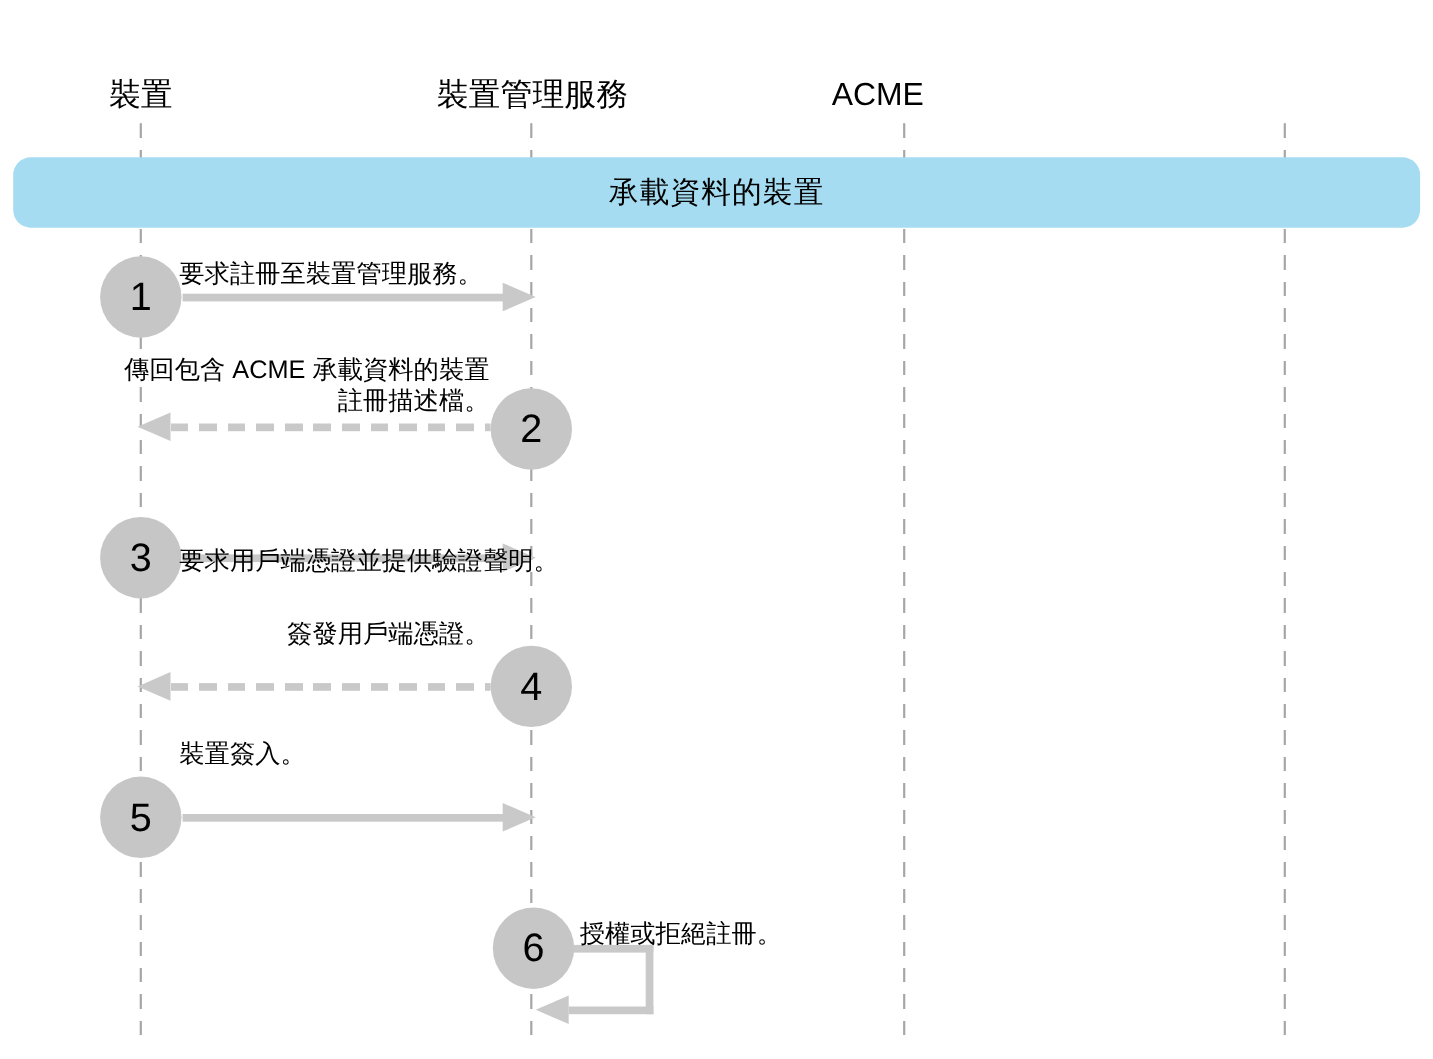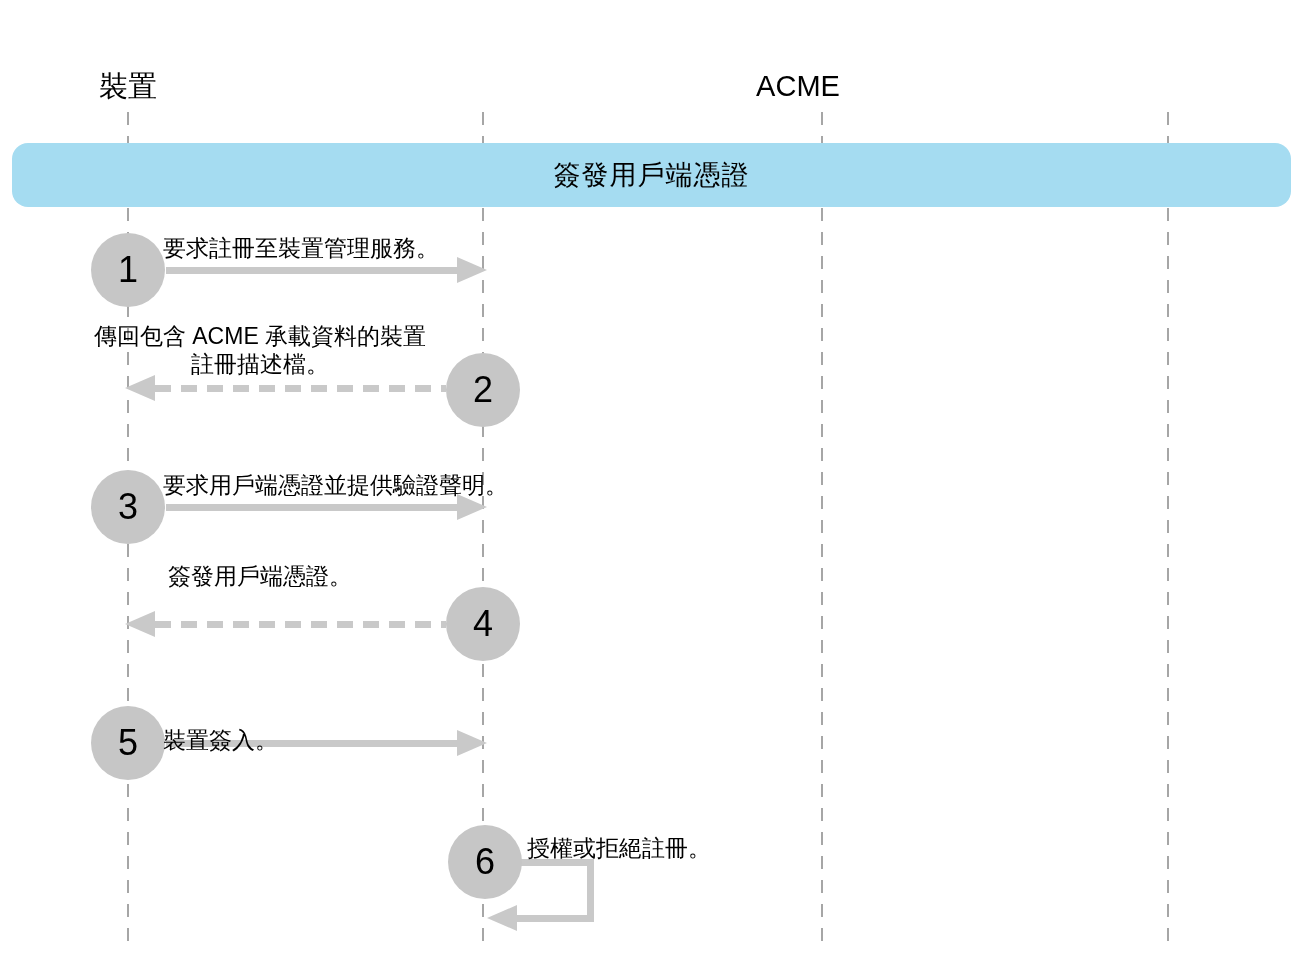--- a/index.html
+++ b/index.html
@@ -37,21 +37,21 @@
     display:flex;align-items:center;justify-content:center;
     font-size:36px;color:#000;
   }
 
   
   .msg-label{
     position:absolute;font-size:23px;line-height:28px;
     white-space:pre-line;
     text-align:center;
   }
-  .msg-label.right{}
+  .msg-label.right{text-align:right;}
 
   
   .arrow-line{
     position:absolute;height:7px;background:var(--arrow,#c9c9c9);
   }
   .arrow-line.dashed{
     background:repeating-linear-gradient(to right,
       var(--arrow,#c9c9c9) 0 16px, transparent 16px 26px);
   }
   .arrowhead-right{
@@ -70,23 +70,24 @@
 <body>
 
 <div class="stage">
 
   <div class="lifeline" style="left:127px"></div>
   <div class="lifeline" style="left:482px"></div>
   <div class="lifeline" style="left:821px"></div>
   <div class="lifeline" style="left:1167px"></div>
 
   <div class="actor" style="left:128px">裝置</div>
+  <div class="actor" style="left:484px">裝置管理服務</div>
   <div class="actor" style="left:798px">ACME</div>
 
-  <div class="banner">簽發用戶端憑證</div>
+  <div class="banner">承載資料的裝置</div>
 
   <div>
     <div class="arrow-line" style="left:166px;top:267px;width:292px"></div>
     <div class="arrowhead-right" style="left:457px;top:257px"></div>
     <div class="badge" style="left:91px;top:233px">
         <span>1</span>
       </div>
     <div class="msg-label" style="left:163px;top:234px">要求註冊至裝置管理服務。</div>
   </div>
 
@@ -99,39 +100,39 @@
     <div class="msg-label right" style="left:75px;top:322px;width:370px">傳回包含 ACME 承載資料的裝置
 註冊描述檔。</div>
   </div>
 
   <div>
     <div class="arrow-line" style="left:166px;top:504px;width:292px"></div>
     <div class="arrowhead-right" style="left:457px;top:494px"></div>
     <div class="badge" style="left:91px;top:470px">
         <span>3</span>
       </div>
-    <div class="msg-label" style="left:163px;top:471px">要求用戶端憑證並提供驗證聲明。</div>
+    <div class="msg-label" style="left:163px;top:495px">要求用戶端憑證並提供驗證聲明。</div>
   </div>
 
   <div>
     <div class="arrow-line dashed" style="left:155px;top:621px;width:291px"></div>
     <div class="arrowhead-left" style="left:125px;top:611px"></div>
     <div class="badge" style="left:446px;top:587px">
         <span>4</span>
       </div>
     <div class="msg-label right" style="left:75px;top:562px;width:370px">簽發用戶端憑證。</div>
   </div>
 
   <div>
     <div class="arrow-line" style="left:166px;top:740px;width:292px"></div>
     <div class="arrowhead-right" style="left:457px;top:730px"></div>
     <div class="badge" style="left:91px;top:706px">
         <span>5</span>
       </div>
-    <div class="msg-label" style="left:163px;top:726px">裝置簽入。</div>
+    <div class="msg-label" style="left:163px;top:671px">裝置簽入。</div>
   </div>
 
   <div>
     <div class="loop-seg" style="left:510px;top:859px;width:84px;height:7px"></div>
     <div class="loop-seg" style="left:587px;top:859px;width:7px;height:63px"></div>
     <div class="loop-seg" style="left:517px;top:915px;width:77px;height:7px"></div>
     <div class="arrowhead-left" style="left:487px;top:905px"></div>
     <div class="badge" style="left:448px;top:825px">
         <span>6</span>
       </div>

